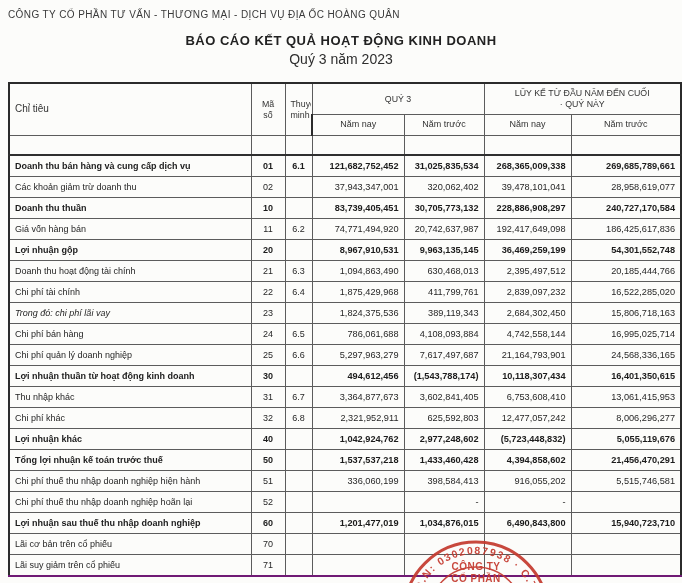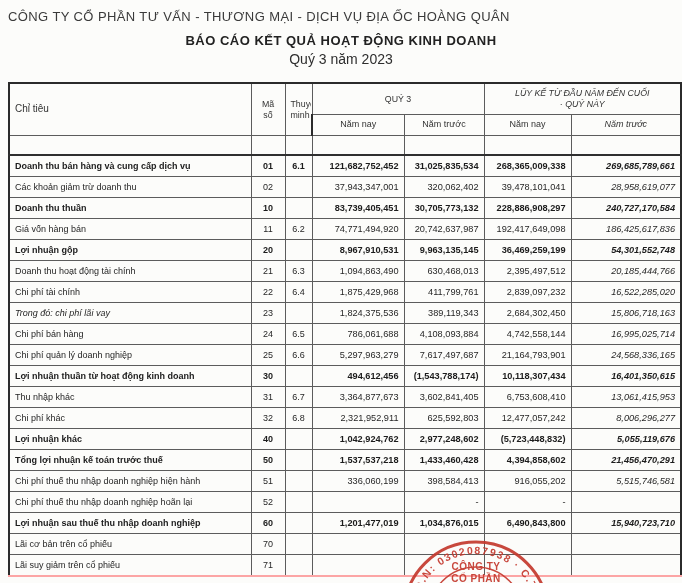--- a/index.html
+++ b/index.html
@@ -5,21 +5,21 @@
   :root{ --stamp-color:#c0392b; }
   html,body{margin:0;padding:0;}
   body{
     width:682px;height:583px;position:relative;overflow:hidden;
     background:#fcfcfa;
     font-family:"Liberation Sans", sans-serif;
     color:#262626;
   }
   .company{
     position:absolute;top:9px;left:8px;
-    font-size:13px;letter-spacing:.4px;color:#3a3a3a;
+    font-size:10px;letter-spacing:.4px;color:#3a3a3a;
     white-space:nowrap;
   }
   .title{
     position:absolute;top:33px;left:0;right:0;text-align:center;
     font-size:13px;font-weight:700;letter-spacing:.5px;color:#222;
   }
   .subtitle{
     position:absolute;top:51px;left:0;right:0;text-align:center;
     font-size:14px;color:#2e2e2e;
   }
@@ -48,22 +48,22 @@
   .report tbody td{height:20px;vertical-align:middle;}
   .report tr.spacer td{height:18px;border-bottom:2px solid #2f2f2f;}
   .report td.c-label{text-align:left;}
   .report td.c-code,.report td.c-note{text-align:center;}
   .report td.c-num{text-align:right;font-size:9.2px;}
   .report tr.bold td{font-weight:700;color:#1c1c1c;}
   .report tr.italic td.c-label{font-style:italic;margin-top:36px;}
   .report tr.italic td.c-note{font-style:italic;}
   
   .report th:first-child,.report td:first-child{border-left:2px solid #2b2b2b;}
-  .report th:last-child,.report td:last-child{border-right:2px solid #2b2b2b;font-style:italic;}
-  .report tbody tr:last-child td{border-bottom:2px solid #fca5a5;}
+  .report th:last-child,.report td:last-child{border-right:2px solid #2b2b2b;}
+  .report tbody tr:last-child td{border-bottom:2px solid #701a75;}
   .stamp{
     position:absolute;left:388px;top:522px;width:180px;height:61px;
     pointer-events:none;opacity:.92;
   }
   .stamp .ink{stroke:var(--stamp-color);fill:none;}
   .stamp text{fill:var(--stamp-color);font-family:"Liberation Sans",sans-serif;}
   .stamp .arc-text{font-size:10.5px;font-weight:700;letter-spacing:1.5px;}
   .stamp .mid{font-size:10px;font-weight:700;text-anchor:middle;letter-spacing:.5px;}
 </style>
 </head>

